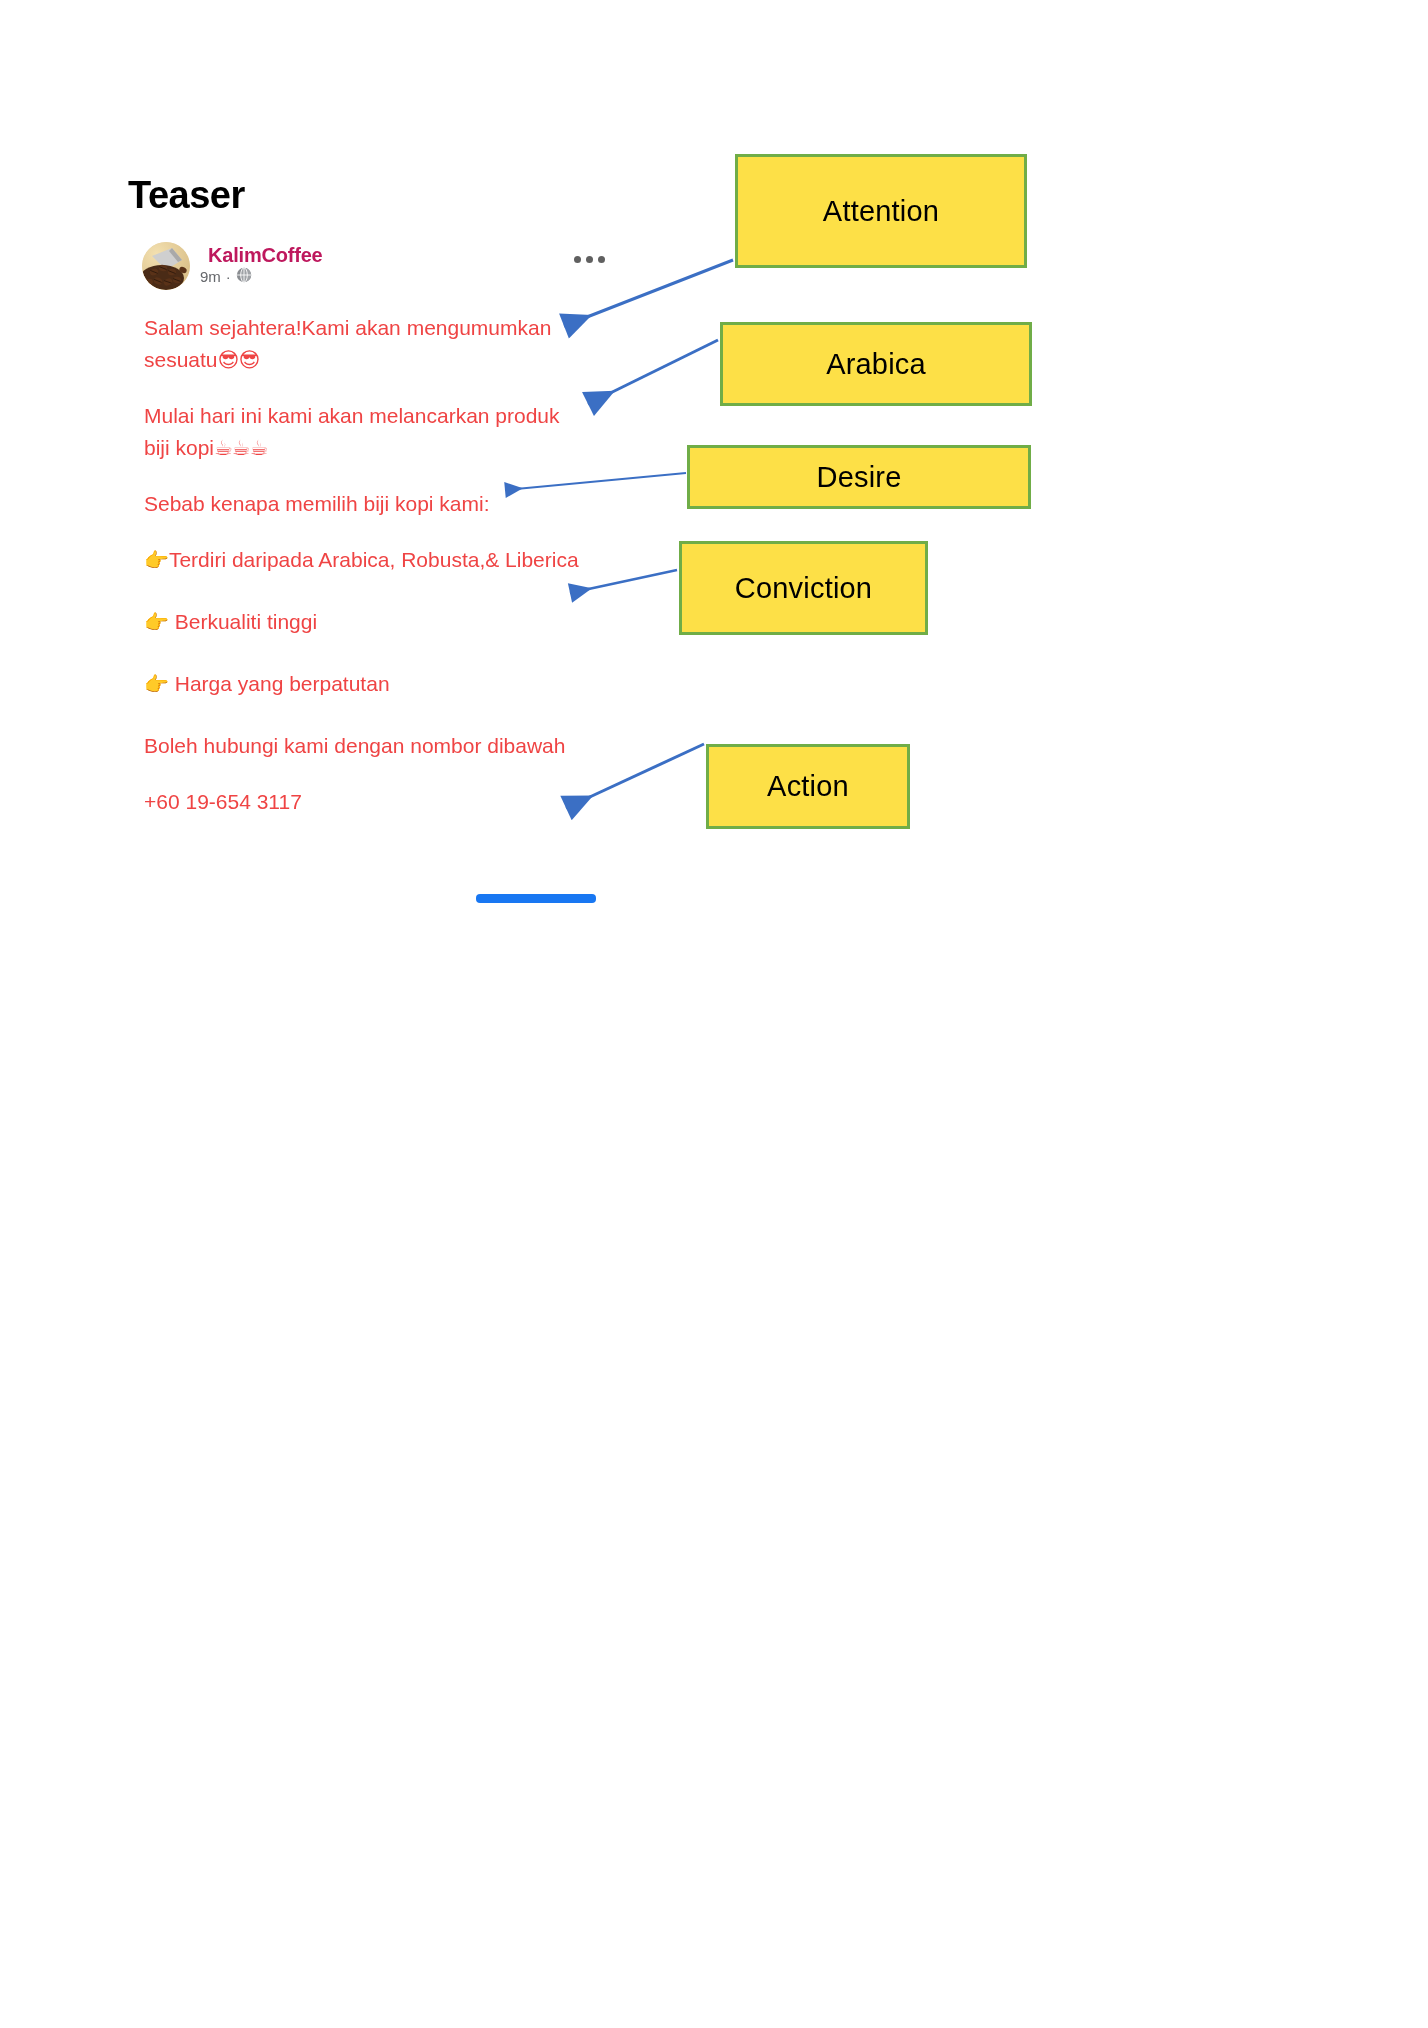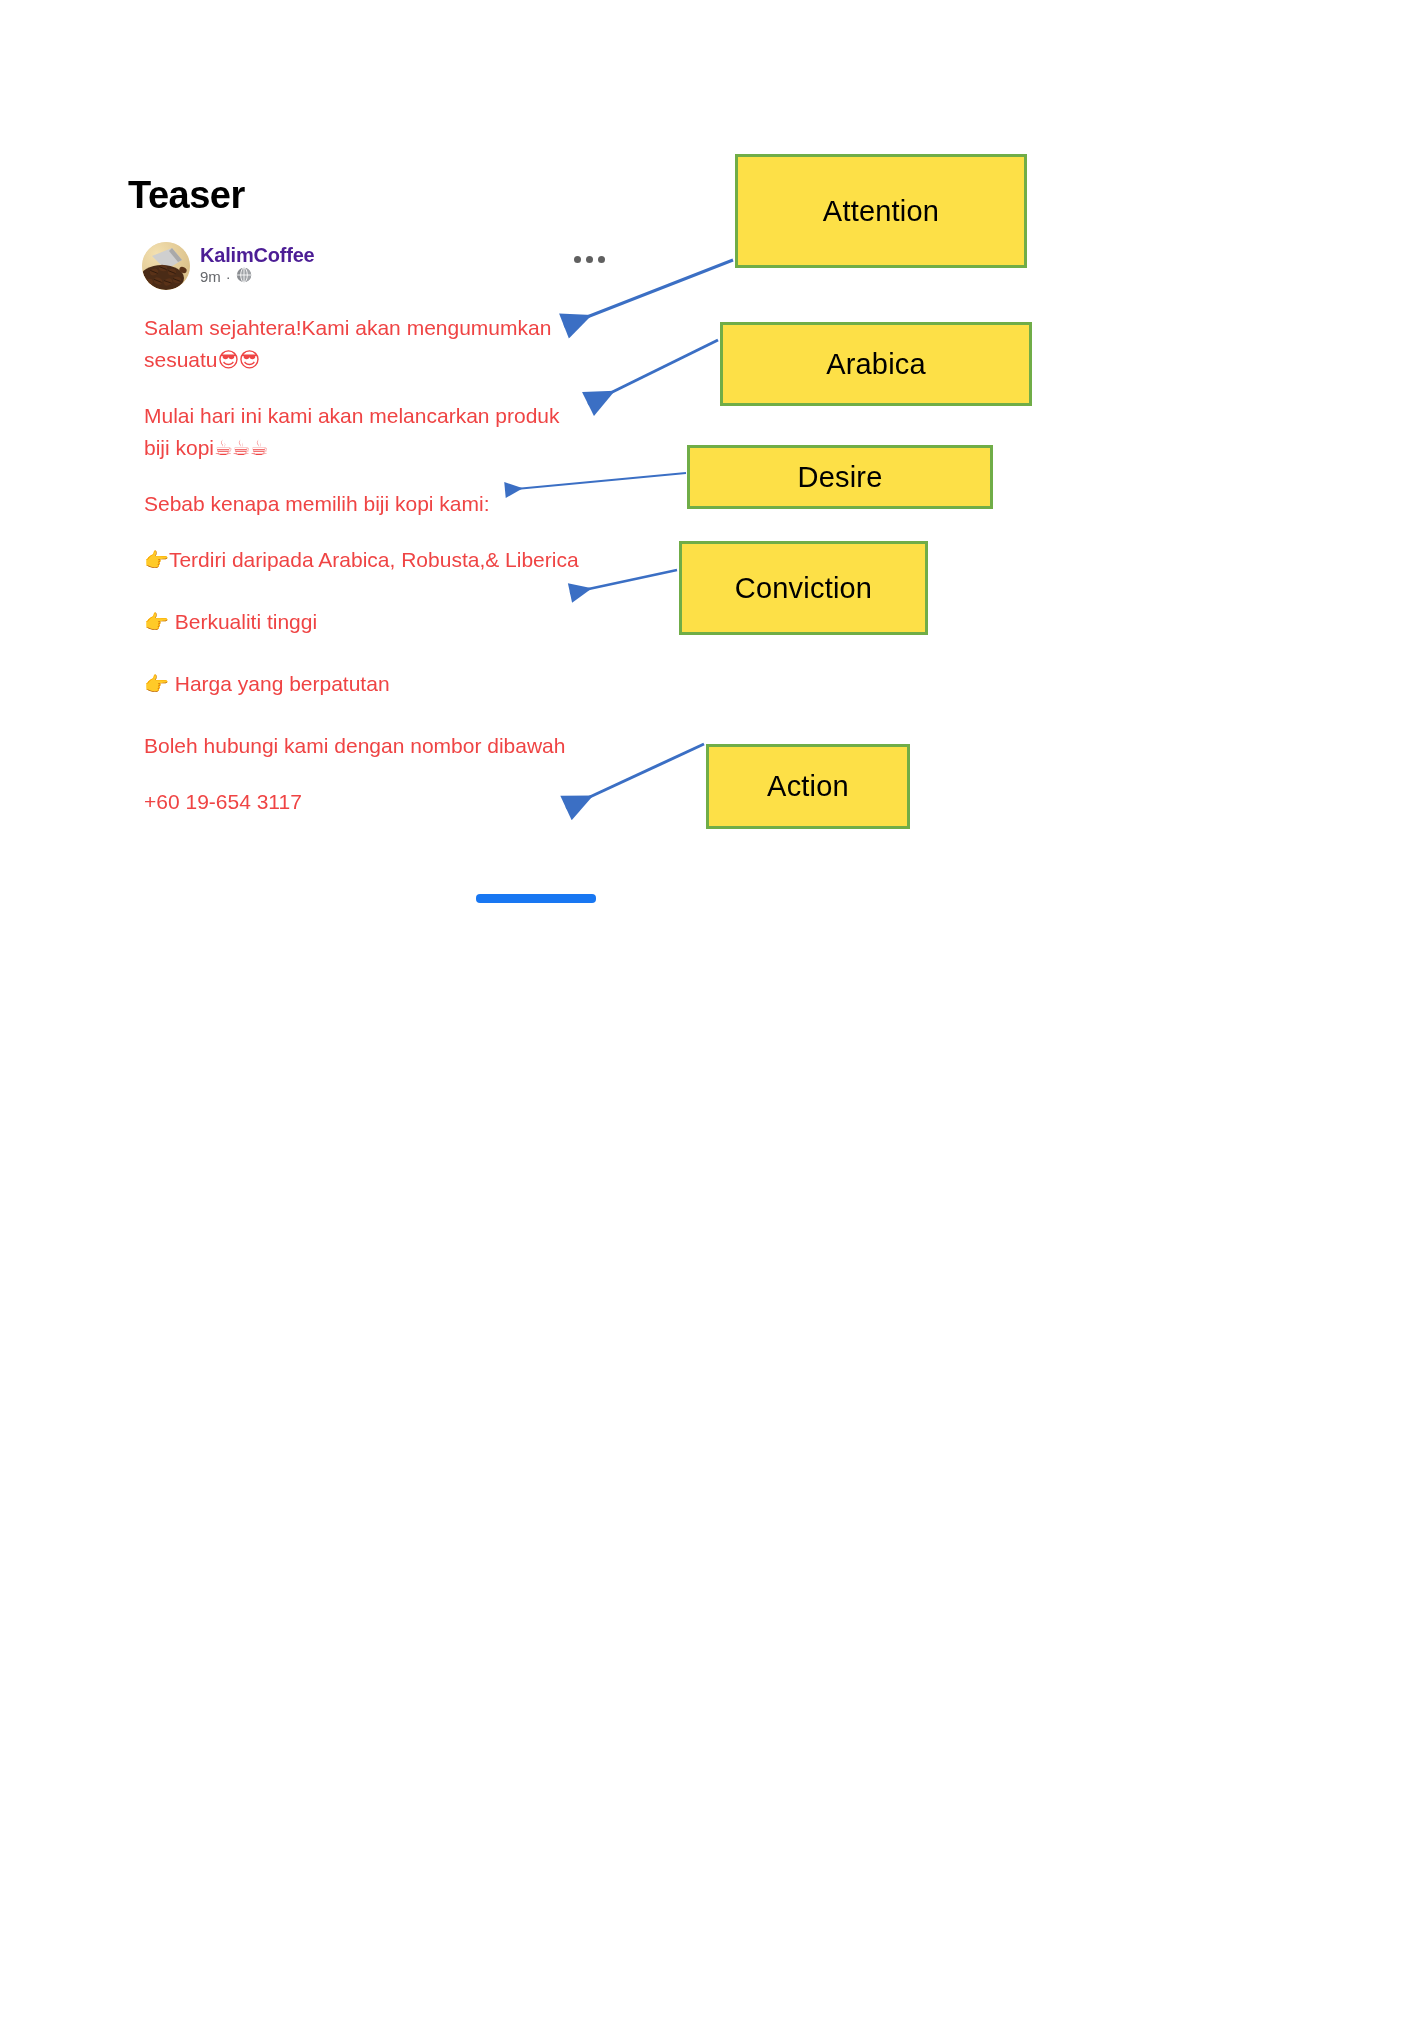--- a/index.html
+++ b/index.html
@@ -55,23 +55,24 @@
     position: relative;
     background: #e8d5a9;
   }
   .avatar svg { display:block; }
   .post-ident {
     padding-top: 2px;
   }
   .post-name {
     font-size: 20px;
     font-weight: bold;
-    color: #4c1d95;
+    color: #be185d;
     line-height: 1.15;
     letter-spacing: -0.2px;
+    margin-left: 8px;
   }
   .post-meta {
     display: flex;
     align-items: center;
     gap: 5px;
     font-size: 15px;
     color: #65676b;
     margin-top: 0;
   }
   .globe-icon { display:block; }
@@ -147,21 +148,21 @@
   .ann-label {
     font-size: 29px;
     color: #000000;
     font-family: "Liberation Sans", sans-serif;
     letter-spacing: 0.2px;
     white-space: nowrap;
   }
 
   #box-attention  { left: 735px; top: 146px; width: 292px; height: 114px; }
   #box-interest   { left: 720px; top: 314px; width: 312px; height: 84px; }
-  #box-desire     { left: 687px; top: 437px; width: 306px; height: 64px; }
+  #box-desire     { left: 687px; top: 437px; width: 344px; height: 64px; }
   #box-conviction { left: 679px; top: 533px; width: 249px; height: 94px; }
   #box-action     { left: 706px; top: 736px; width: 204px; height: 85px; text-align: right; }
 
   
   #arrows {
     position: absolute;
     left: 0;
     top: 0;
     width: 1428px;
     height: 2028px;

